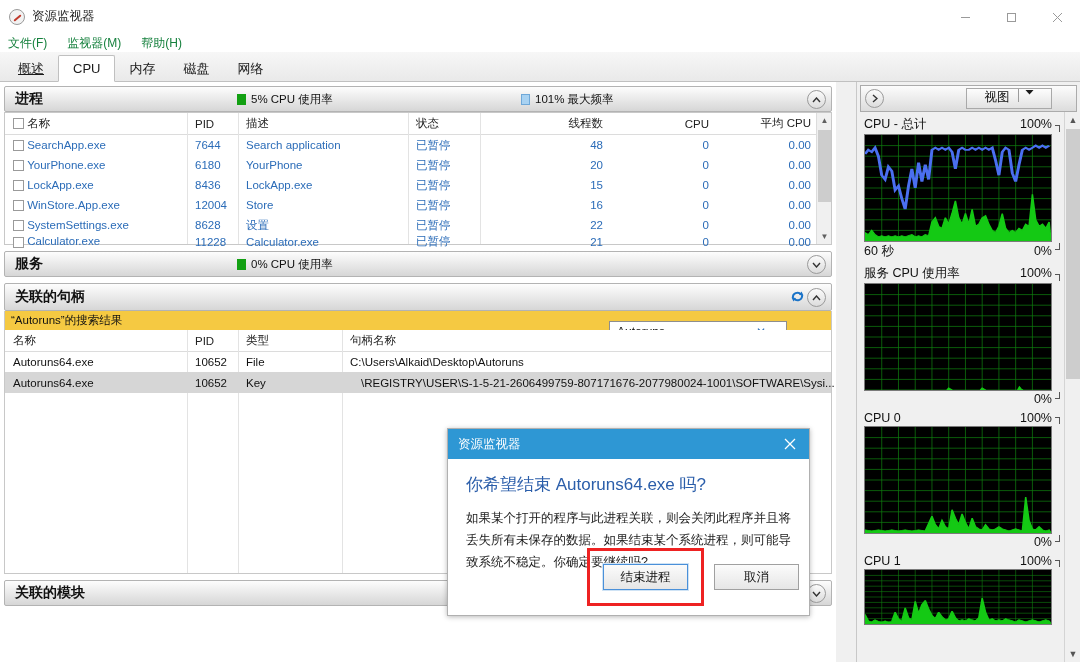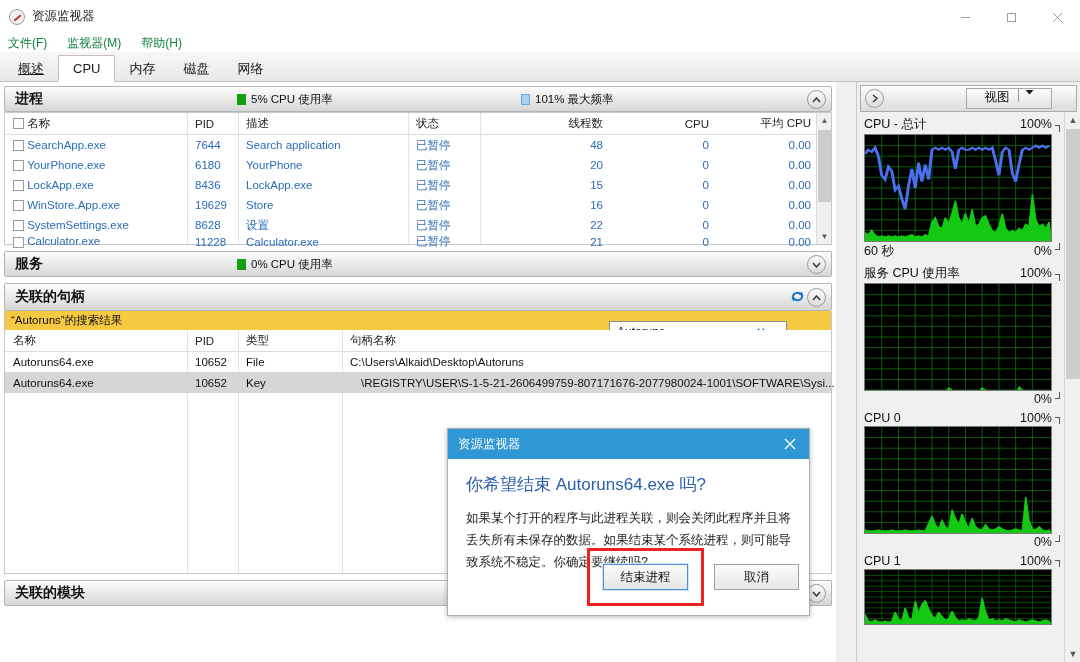--- a/index.html
+++ b/index.html
@@ -327,21 +327,21 @@
         <div class="cell" style="left:8px;"><span class="cbx"></span>&nbsp;<span>LockApp.exe</span></div>
         <div class="cell" style="left:190px;">8436</div>
         <div class="cell" style="left:241px;">LockApp.exe</div>
         <div class="cell" style="left:411px;">已暂停</div>
         <div class="cell r" style="left:500px; width:98px;">15</div>
         <div class="cell r" style="left:610px; width:94px;">0</div>
         <div class="cell r" style="left:706px; width:100px;">0.00</div>
       </div>
       <div class="row">
         <div class="cell" style="left:8px;"><span class="cbx"></span>&nbsp;<span>WinStore.App.exe</span></div>
-        <div class="cell" style="left:190px;">19629</div>
+        <div class="cell" style="left:190px;">12004</div>
         <div class="cell" style="left:241px;text-align:center;">Store</div>
         <div class="cell" style="left:411px;">已暂停</div>
         <div class="cell r" style="left:500px; width:98px;">16</div>
         <div class="cell r" style="left:610px; width:94px;">0</div>
         <div class="cell r" style="left:706px; width:100px;">0.00</div>
       </div>
       <div class="row">
         <div class="cell" style="left:8px;"><span class="cbx"></span>&nbsp;<span>SystemSettings.exe</span></div>
         <div class="cell" style="left:190px;">8628</div>
         <div class="cell" style="left:241px;">设置</div>

